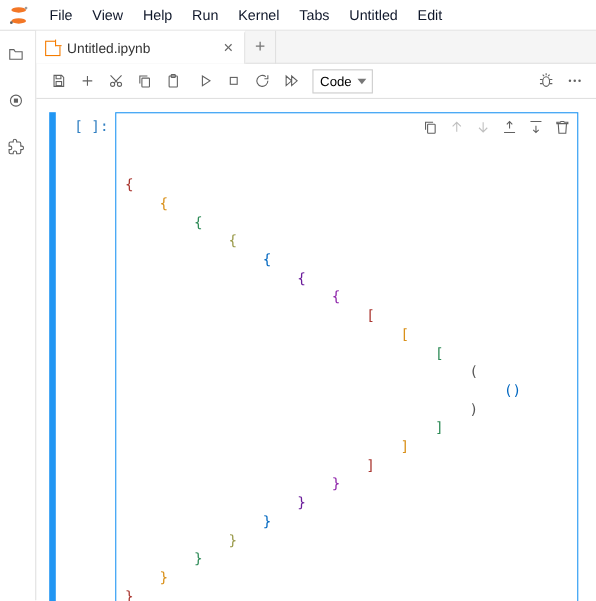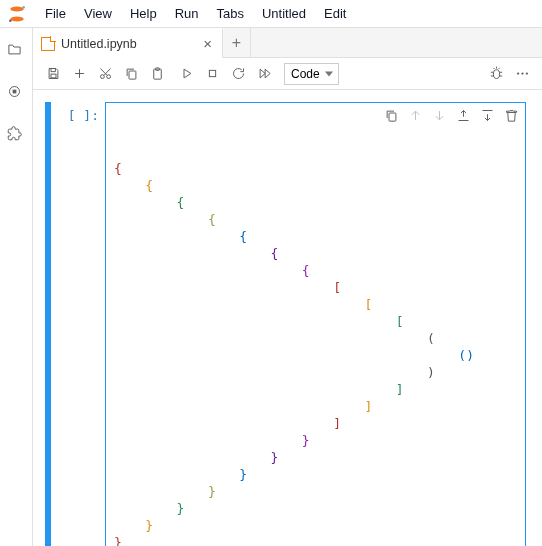--- a/index.html
+++ b/index.html
@@ -53,20 +53,21 @@
           <ellipse cx="12" cy="18" rx="8" ry="3"></ellipse>
         </g>
         <circle cx="20" cy="4" r="1.5" fill="#9e9e9e"></circle>
         <circle cx="4" cy="20" r="1.5" fill="#616161"></circle>
       </svg>
   </div>
   <div class="menu-item">File</div>
   <div class="menu-item">View</div>
   <div class="menu-item">Help</div>
   <div class="menu-item">Run</div>
+  <div class="menu-item">Kernel</div>
   <div class="menu-item">Tabs</div>
   <div class="menu-item">Untitled</div>
   <div class="menu-item">Edit</div>
 </div>
 
 <div class="main">
   <div class="leftbar">
     <div class="side-icon">
       <svg class="svg-i" viewBox="0 0 24 24" fill="currentColor" stroke="none">
           <path d="M3 5h6l2 3h10v11H3z"></path>

